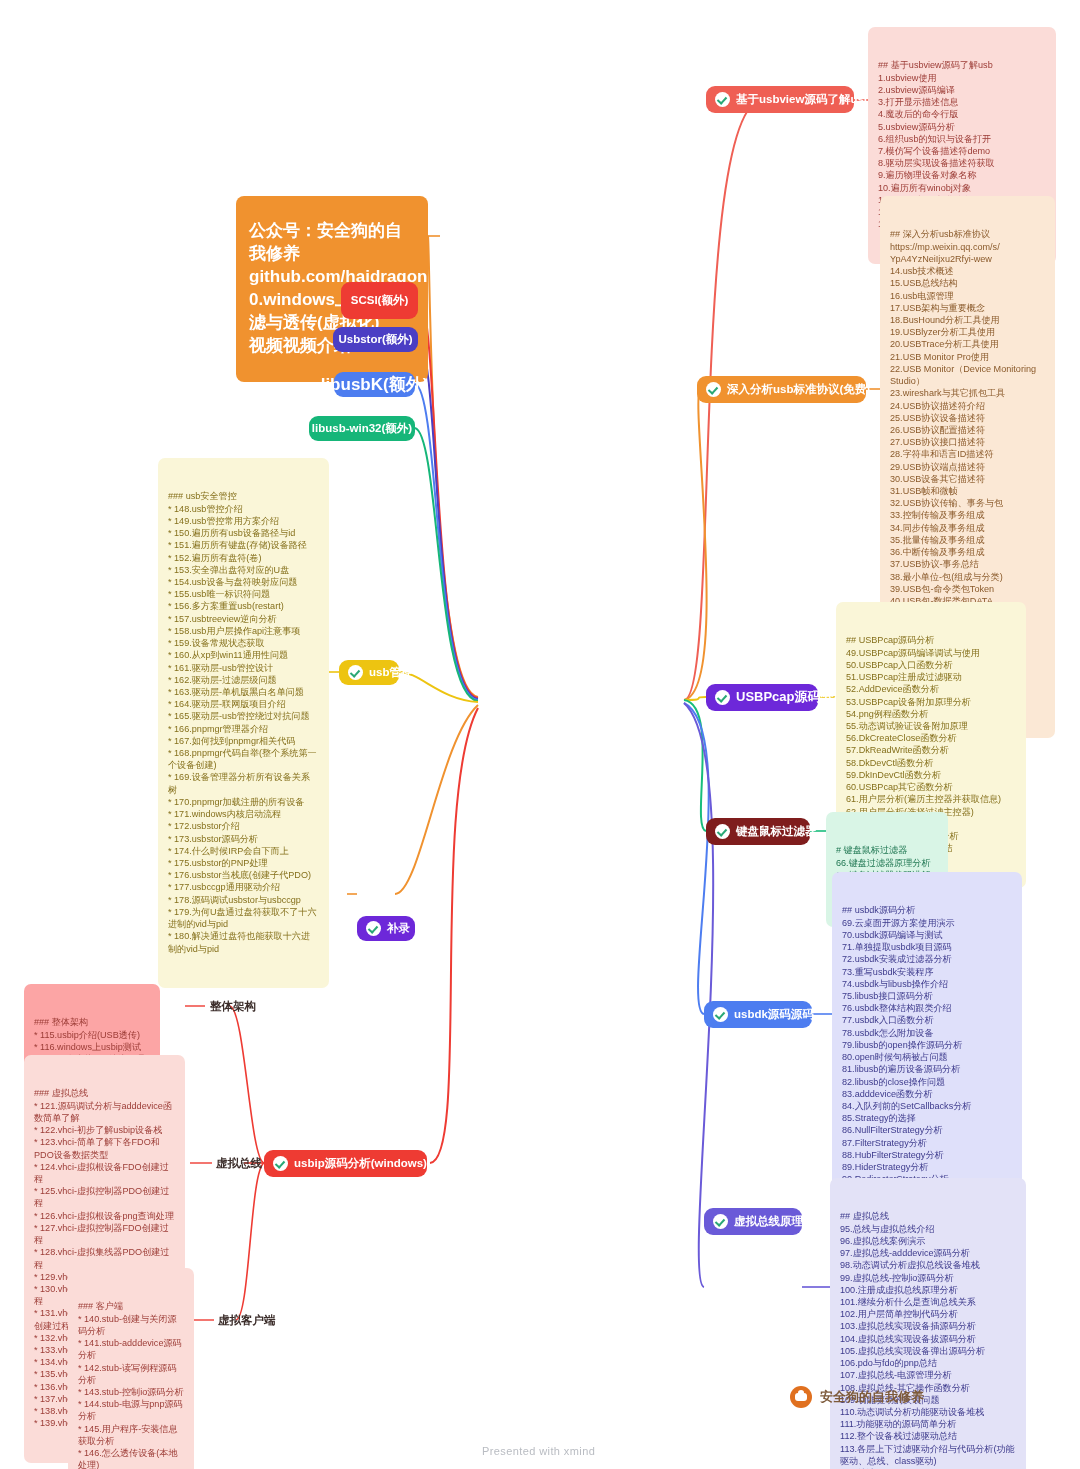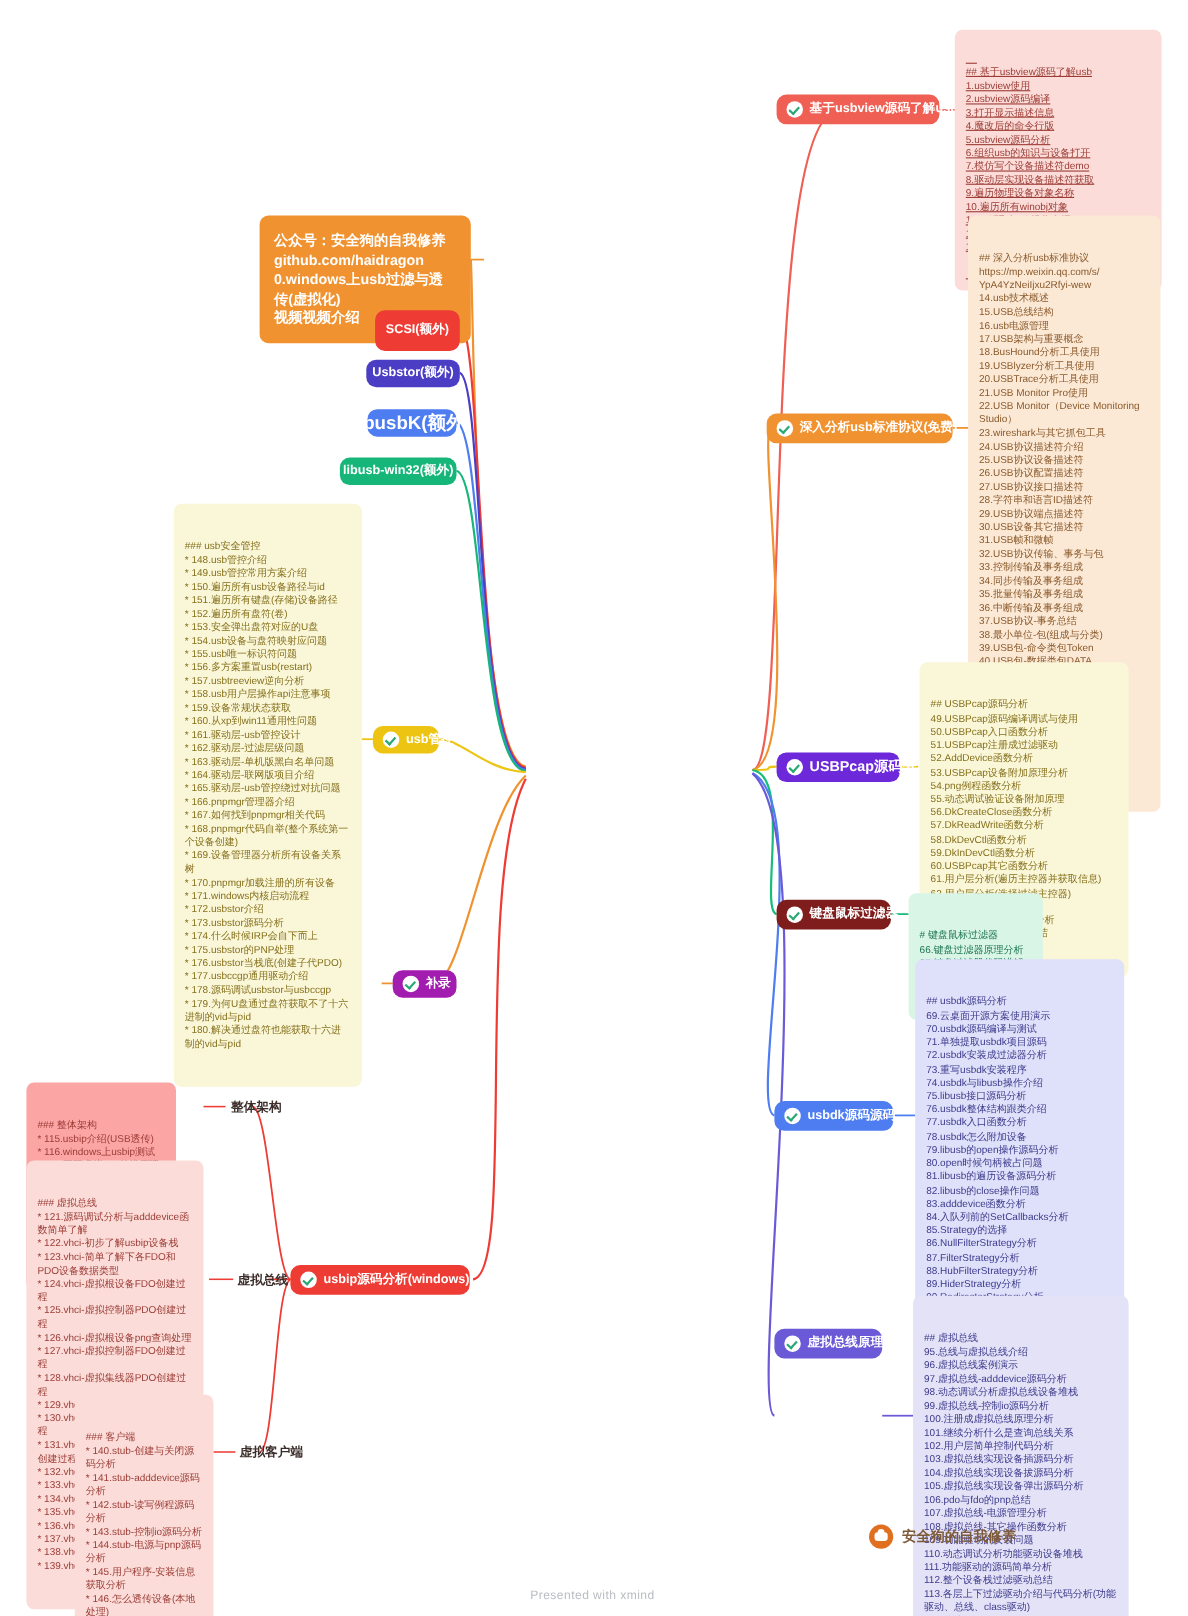--- a/index.html
+++ b/index.html
@@ -63,23 +63,23 @@
     white-space: pre-wrap;
     word-break: break-word;
   }
   .panel .ln { display: block; }
   .intro {
     position: absolute;
     border-radius: 8px;
     background: #f0922f;
     color: #ffffff;
     font-weight: bold;
-    font-size: 13px;
+    font-size: 17px;
     line-height: 1.35;
-    padding: 14px 13px;
+    padding: 24px 13px;
   }
   .footer-note {
     position: absolute;
     font-size: 11px;
     color: #b9bcc2;
     letter-spacing: .4px;
   }
   .wm {
     position: absolute;
     display: flex; align-items: center; gap: 8px;
@@ -190,35 +190,35 @@
   <div class="node with-check" style="left:704px; top:1208px; width:98px; height:27px; background:#6a5ad8; font-size:11.5px;text-align:center;">
     <span class="check"></span>
     <span>虚拟总线原理</span>
   </div>
 
   <div class="node with-check" style="left:339px; top:660px; width:60px; height:25px; background:#edc411; font-size:11.5px;">
     <span class="check"></span>
     <span>usb管控</span>
   </div>
 
-  <div class="node with-check" style="left:357px; top:882px; width:58px; height:25px; background:#a21caf; font-size:11.5px;">
+  <div class="node with-check" style="left:357px; top:916px; width:58px; height:25px; background:#6d28d9; font-size:11.5px;">
     <span class="check"></span>
     <span>补录</span>
   </div>
 
   <div class="node with-check" style="left:264px; top:1150px; width:163px; height:27px; background:#ee3b33; font-size:11.5px;">
     <span class="check"></span>
     <span>usbip源码分析(windows)</span>
   </div>
 
   <div class="leaf-label" style="left:210px; top:999px;">整体架构</div>
   <div class="leaf-label" style="left:216px; top:1156px;">虚拟总线</div>
   <div class="leaf-label" style="left:218px; top:1313px;">虚拟客户端</div>
 
-  <div class="panel" style="left:868px; top:27px; width:188px; background:#fbdcd8; color:#9c3c36;text-decoration:underline;">
+  <div class="panel" style="left:868px; top:27px; width:188px; background:#fbdcd8; color:#9c3c36;">
     <div><span class="ln">## 基于usbview源码了解usb</span><span class="ln">1.usbview使用</span><span class="ln">2.usbview源码编译</span><span class="ln">3.打开显示描述信息</span><span class="ln">4.魔改后的命令行版</span><span class="ln">5.usbview源码分析</span><span class="ln">6.组织usb的知识与设备打开</span><span class="ln">7.模仿写个设备描述符demo</span><span class="ln">8.驱动层实现设备描述符获取</span><span class="ln">9.遍历物理设备对象名称</span><span class="ln">10.遍历所有winobj对象</span><span class="ln">11.wdf驱动usb操作介绍</span><span class="ln">12.驱动遍历接口描述符</span><span class="ln">13.驱动获取厂家字符串信息</span></div>
   </div>
 
   <div class="panel" style="left:880px; top:196px; width:175px; background:#fbe8d5; color:#8a5a2b;">
     <div><span class="ln">## 深入分析usb标准协议</span><span class="ln">https://mp.weixin.qq.com/s/</span><span class="ln">YpA4YzNeiIjxu2Rfyi-wew</span><span class="ln">14.usb技术概述</span><span class="ln">15.USB总线结构</span><span class="ln">16.usb电源管理</span><span class="ln">17.USB架构与重要概念</span><span class="ln">18.BusHound分析工具使用</span><span class="ln">19.USBlyzer分析工具使用</span><span class="ln">20.USBTrace分析工具使用</span><span class="ln">21.USB Monitor Pro使用</span><span class="ln">22.USB Monitor（Device Monitoring Studio）</span><span class="ln">23.wireshark与其它抓包工具</span><span class="ln">24.USB协议描述符介绍</span><span class="ln">25.USB协议设备描述符</span><span class="ln">26.USB协议配置描述符</span><span class="ln">27.USB协议接口描述符</span><span class="ln">28.字符串和语言ID描述符</span><span class="ln">29.USB协议端点描述符</span><span class="ln">30.USB设备其它描述符</span><span class="ln">31.USB帧和微帧</span><span class="ln">32.USB协议传输、事务与包</span><span class="ln">33.控制传输及事务组成</span><span class="ln">34.同步传输及事务组成</span><span class="ln">35.批量传输及事务组成</span><span class="ln">36.中断传输及事务组成</span><span class="ln">37.USB协议-事务总结</span><span class="ln">38.最小单位-包(组成与分类)</span><span class="ln">39.USB包-命令类包Token</span><span class="ln">40.USB包-数据类包DATA</span><span class="ln">41.USB包-握手类包Handshake</span><span class="ln">42.USB包-控制传输包结构</span><span class="ln">43.USB包-同步传输包结构</span><span class="ln">44.USB包-批量传输包结构</span><span class="ln">45.USB包-中断传输包结构</span><span class="ln">46.usb的枚举(基于windows)</span><span class="ln">47.usb的常用标准请求</span><span class="ln">48.通过libusb读取鼠标数据</span></div>
   </div>
 
   <div class="panel" style="left:836px; top:602px; width:190px; background:#faf6d8; color:#85701c;">
     <div><span class="ln">## USBPcap源码分析</span><span class="ln">49.USBPcap源码编译调试与使用</span><span class="ln">50.USBPcap入口函数分析</span><span class="ln">51.USBPcap注册成过滤驱动</span><span class="ln">52.AddDevice函数分析</span><span class="ln">53.USBPcap设备附加原理分析</span><span class="ln">54.png例程函数分析</span><span class="ln">55.动态调试验证设备附加原理</span><span class="ln">56.DkCreateClose函数分析</span><span class="ln">57.DkReadWrite函数分析</span><span class="ln">58.DkDevCtl函数分析</span><span class="ln">59.DkInDevCtl函数分析</span><span class="ln">60.USBPcap其它函数分析</span><span class="ln">61.用户层分析(遍历主控器并获取信息)</span><span class="ln">62.用户层分析(选择过滤主控器)</span><span class="ln">63.usbpcap数据包获取</span><span class="ln">64.不重启电脑附加设备分析</span><span class="ln">65.USBPcap过滤驱动总结</span></div>
   </div>

